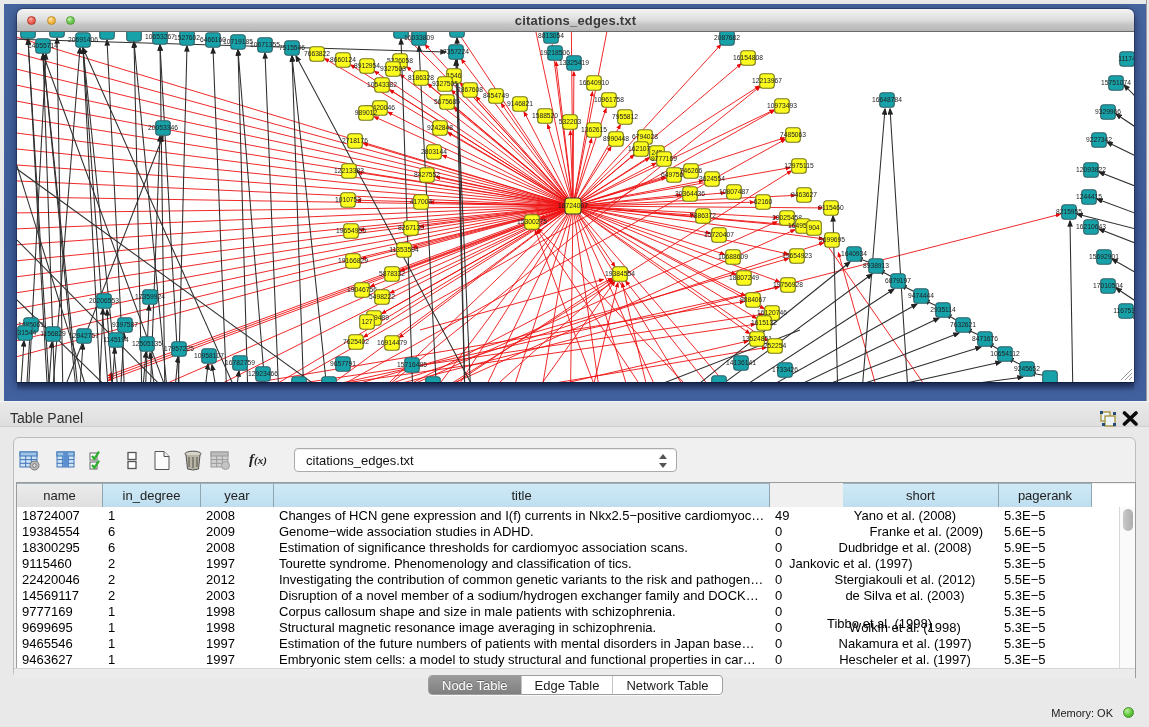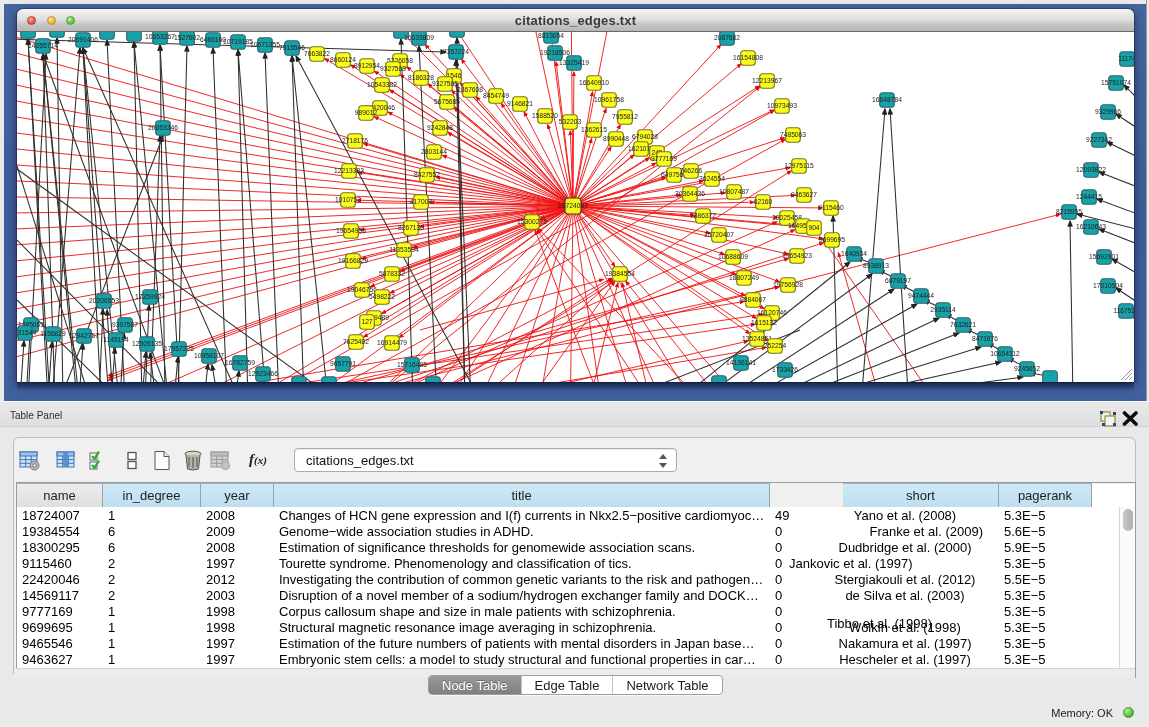--- a/index.html
+++ b/index.html
@@ -5,21 +5,21 @@
 #desk{position:absolute;left:4px;top:4px;width:1142px;height:397px;background:linear-gradient(180deg,#46659f 0%,#3d5c99 55%,#41609e 100%);}
 #rightedge{position:absolute;right:0;top:0;width:3px;height:401px;background:#e9e9e9;border-left:1px solid #9a9a9a}
 #win{position:absolute;left:17px;top:9px;width:1117px;height:373px;border-radius:6px 6px 0 0;box-shadow:0 3px 10px rgba(0,0,20,.55), 0 0 0 1px rgba(0,0,30,.25)}
 #tbar{position:absolute;left:0;top:0;width:100%;height:23px;border-radius:6px 6px 0 0;background:linear-gradient(180deg,#f3f3f3 0%,#dedede 48%,#c6c6c6 70%,#b7b7b7 100%);border-bottom:1px solid #6a6a6a}
 #tbar .ttl{position:absolute;left:0;right:0;top:4px;text-align:center;font-size:13px;font-weight:700;color:#3a3a3a;letter-spacing:.2px}
 .tl{position:absolute;top:16px;width:9px;height:9px;border-radius:50%}
 #tl1{left:27px;background:radial-gradient(circle at 35% 30%,#ffb3ac,#ee6a5f 45%,#d33b2f);border:1px solid #b5362a}
 #tl2{left:46.5px;background:radial-gradient(circle at 35% 30%,#ffe9b0,#f6bd4e 45%,#e09c1f);border:1px solid #c08e24}
 #tl3{left:66px;background:radial-gradient(circle at 35% 30%,#d2f3b9,#74cd5a 45%,#4aad35);border:1px solid #52a12f}
 #tpbar{position:absolute;left:0;top:401px;width:1149px;height:26px;background:linear-gradient(180deg,#e9e9e9,#dedede);border-top:1px solid #f5f5f5;border-bottom:1px solid #d0d0d0}
-#tpbar .t{position:absolute;left:10px;top:8px;font-size:10px;color:#2e2e2e}
+#tpbar .t{position:absolute;left:10px;top:8px;font-size:14px;color:#2e2e2e}
 #panel{position:absolute;left:13px;top:437px;width:1123px;height:241px;background:#f0f0f0;border:1px solid #bdbdbd;border-radius:6px}
 #combo{position:absolute;left:294px;top:448px;width:383px;height:24px;background:#fff;border:1px solid #ababab;border-radius:4px;box-shadow:inset 0 1px 1px rgba(0,0,0,.08)}
 #combo .ct{position:absolute;left:11px;top:4px;font-size:13px;color:#111}
 #thead{position:absolute;left:17px;top:483px;height:24px}
 .hc{position:absolute;top:0;height:36px;background:linear-gradient(180deg,#cfe9f6,#b5d9ec);border-right:1px solid #8fa6b0;border-top:1px solid #9ab3bd;font-size:13px;color:#222;text-align:center;line-height:24px}
 #tbl{position:absolute;left:17px;top:507px;width:1119px;height:161px;background:#fff}
 .r{position:absolute;height:16px;font-size:13px;color:#000;white-space:nowrap}
 #vsb{position:absolute;left:1119px;top:507px;width:16px;height:161px;background:#fafafa;border-left:1px solid #d8d8d8}
 #vsb .th{position:absolute;left:3px;top:2px;width:10px;height:22px;border-radius:5px;background:linear-gradient(90deg,#c9c9c9,#adadad)}
 #hsb{position:absolute;left:14px;top:668px;width:1121px;height:10px;background:#ececec;border-top:1px solid #d5d5d5}
@@ -645,23 +645,23 @@
 <div class="r" style="left:22px;top:524px">19384554</div>
 <div class="r" style="left:108px;top:524px">6</div>
 <div class="r" style="left:206px;top:524px">2009</div>
 <div class="r" style="left:279px;top:524px">Genome−wide association studies in ADHD.</div>
 <div class="r" style="left:775px;top:524px">0</div>
 <div class="r" style="left:827px;top:524px;width:156px;text-align:right">Franke et al. (2009)</div>
 <div class="r" style="left:1004px;top:524px">5.6E−5</div>
 <div class="r" style="left:22px;top:540px">18300295</div>
 <div class="r" style="left:108px;top:540px">6</div>
 <div class="r" style="left:206px;top:540px">2008</div>
-<div class="r" style="left:279px;top:540px">Estimation of significance thresholds for genomewide association scans.</div>
+<div class="r" style="left:279px;top:540px">Estimation of significance thresholds for cardiomyoc association scans.</div>
 <div class="r" style="left:775px;top:540px">0</div>
-<div class="r" style="left:827px;top:540px;width:156px;text-align:center">Dudbridge et al. (2000)</div>
+<div class="r" style="left:827px;top:540px;width:156px;text-align:center">Dudbridge et al. (2008)</div>
 <div class="r" style="left:1004px;top:540px">5.9E−5</div>
 <div class="r" style="left:22px;top:556px">9115460</div>
 <div class="r" style="left:108px;top:556px">2</div>
 <div class="r" style="left:206px;top:556px">1997</div>
 <div class="r" style="left:279px;top:556px">Tourette syndrome. Phenomenology and classification of tics.</div>
 <div class="r" style="left:775px;top:556px">0</div>
 <div class="r" style="left:789px;top:556px;width:156px;text-align:left">Jankovic et al. (1997)</div>
 <div class="r" style="left:1004px;top:556px">5.3E−5</div>
 <div class="r" style="left:22px;top:572px">22420046</div>
 <div class="r" style="left:108px;top:572px">2</div>

